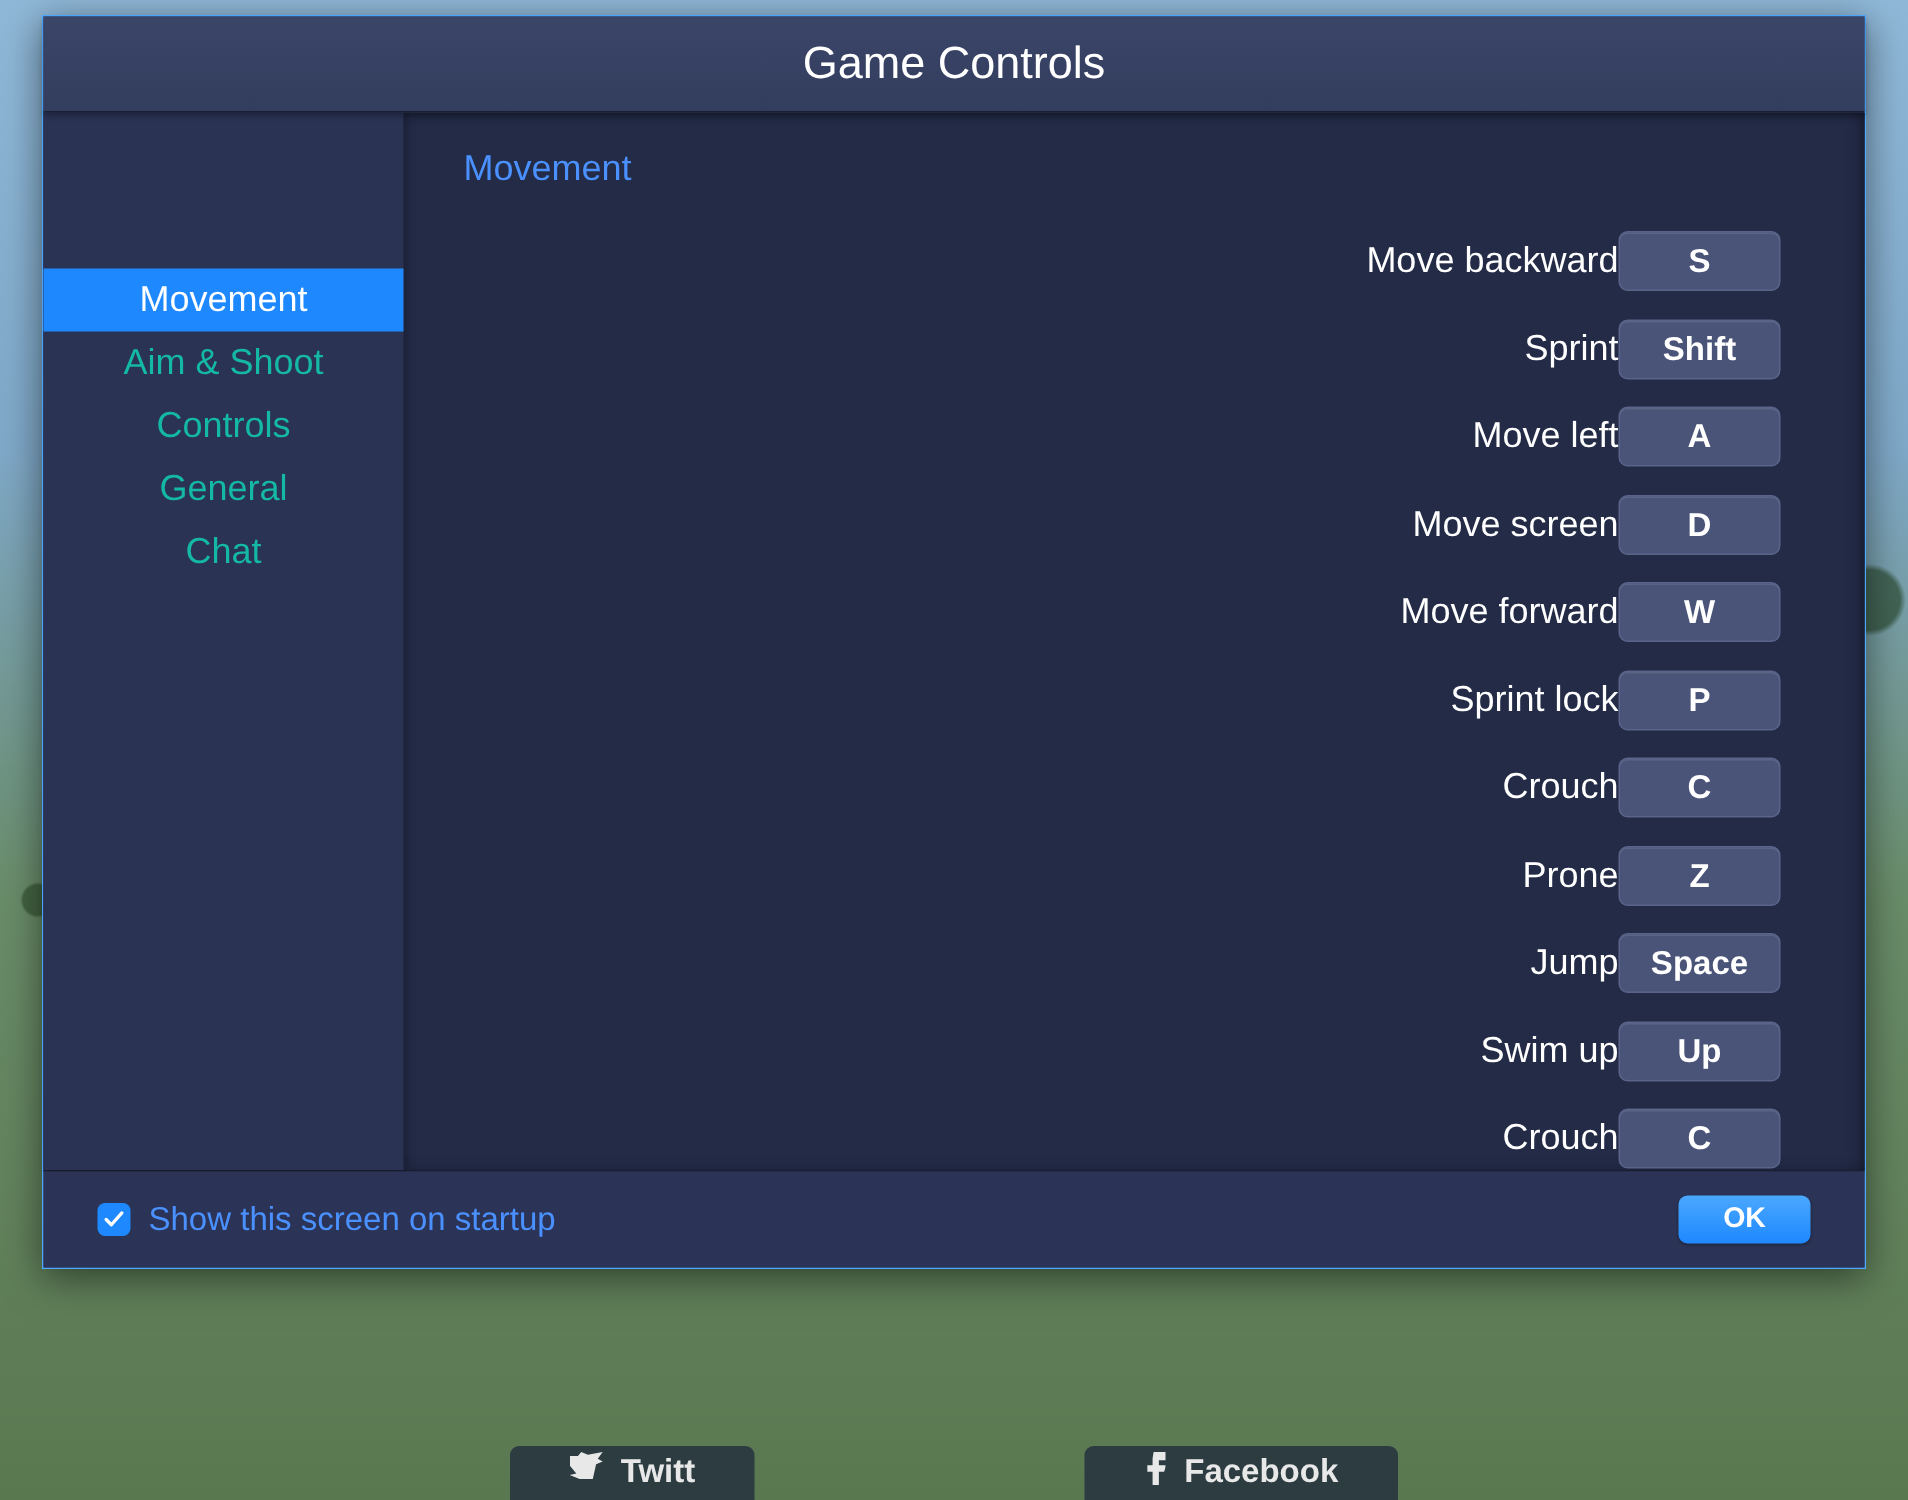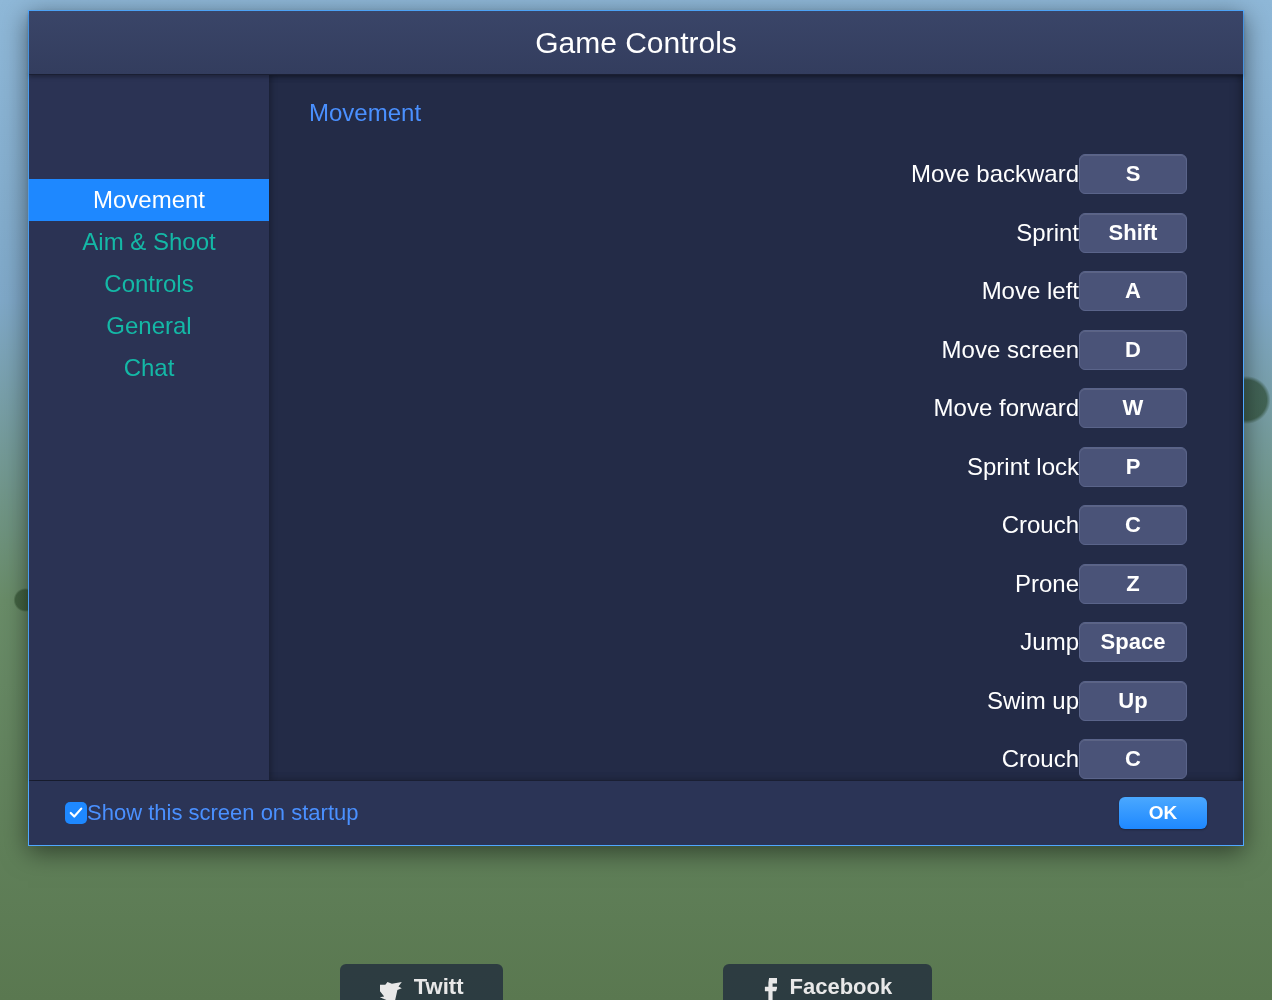--- a/index.html
+++ b/index.html
@@ -39,21 +39,21 @@
       z-index: 0;
       color: #e8e8e8;
       font-size: 22px;
       font-weight: 600;
     }
     .bg-social > div {
       background: rgba(30,40,60,0.75);
       padding: 4px 40px 0 40px;
       border-radius: 6px 6px 0 0;
       display: flex;
-      align-items: flex-end;
+      align-items: flex-start;
       gap: 12px;
     }
     .bg-social .tw-icon {
       width: 22px;
       height: 18px;
       background: #e8e8e8;
       clip-path: polygon(0 15%, 25% 15%, 35% 0, 55% 10%, 100% 0, 85% 25%, 100% 35%, 80% 45%, 70% 100%, 30% 100%, 0 85%, 20% 80%, 0 50%);
     }
     .bg-social .fb-icon {
       width: 14px;
@@ -175,20 +175,21 @@
       height: 64px;
       background: #2b3456;
       display: flex;
       align-items: center;
       justify-content: space-between;
       padding: 0 36px;
     }
     .startup-check {
       display: flex;
       align-items: center;
+      gap: 12px;
       cursor: pointer;
     }
     .checkbox {
       width: 22px;
       height: 22px;
       border-radius: 5px;
       background: #1e88ff;
       display: flex;
       align-items: center;
       justify-content: center;

